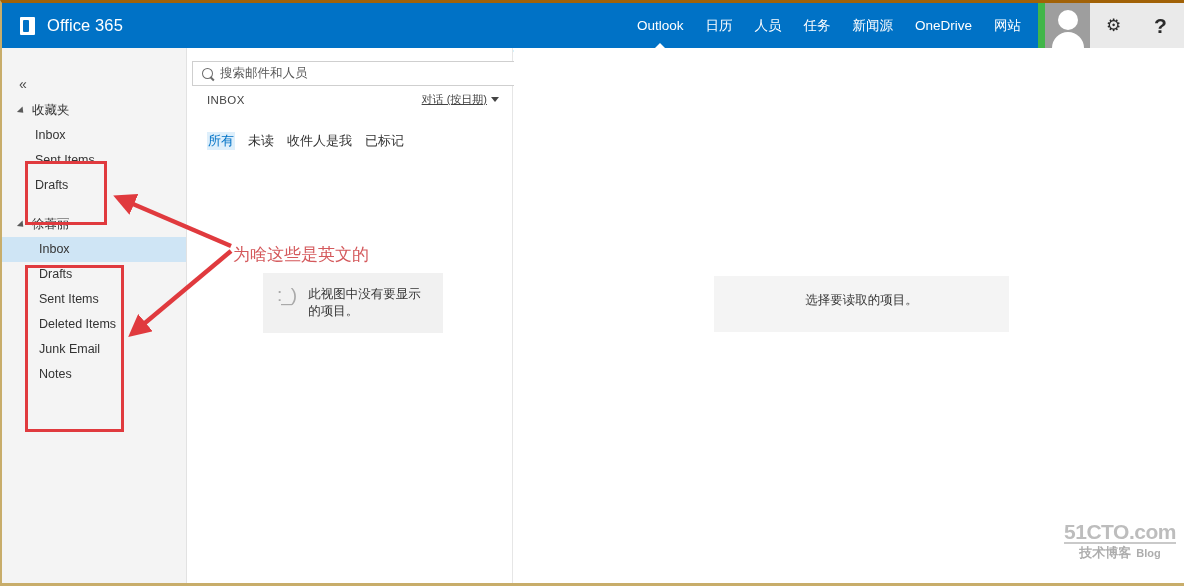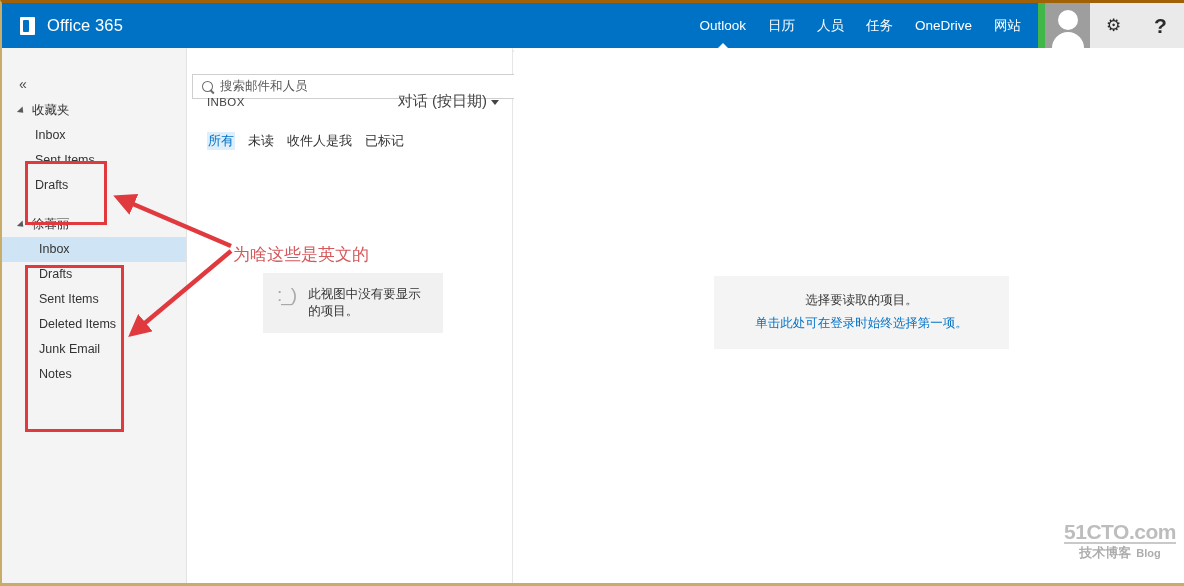--- a/index.html
+++ b/index.html
@@ -228,21 +228,21 @@
     box-sizing: border-box;
   }
   .cyanline {
     position: absolute;
     left: 186px; top: 47px;
     width: 996px; height: 2px;
     background: #d6f3fb;
   }
   .searchbox {
     position: absolute;
-    left: 4px; top: 26px;
+    left: 4px; top: 13px;
     width: 332px; height: 25px;
     border: 1px solid #cfcfcf;
     background: #ffffff;
     display: flex;
     align-items: center;
     box-sizing: border-box;
     cursor: text;
   }
   .searchbox .mag {
     width: 9px; height: 9px;
@@ -273,24 +273,25 @@
     justify-content: space-between;
     padding: 0 14px 0 19px;
     box-sizing: border-box;
   }
   .listhdr .inboxlbl {
     font-size: 11.5px;
     color: #444444;
     letter-spacing: .4px;
   }
   .listhdr .sortbtn {
-    font-size: 15px;
+    font-size: 11px;
     color: #444444;
     cursor: pointer;
     white-space: nowrap;
+    text-decoration: underline;
   }
   .listhdr .sortbtn .dn {
     display: inline-block;
     margin-left: 4px;
     width: 0; height: 0;
     border-left: 4px solid transparent;
     border-right: 4px solid transparent;
     border-top: 5px solid #444444;
     vertical-align: 1px;
   }
@@ -427,20 +428,21 @@
           <span class="inner"></span>
       </span>
       <span class="brand-text">Office 365</span>
     </div>
 
     <div class="navzone">
       <div class="navitem active">Outlook</div>
       <div class="navitem">日历</div>
       <div class="navitem">人员</div>
       <div class="navitem">任务</div>
+      <div class="navitem">新闻源</div>
       <div class="navitem">OneDrive</div>
       <div class="navitem">网站</div>
     </div>
 
     <div class="greenbar"></div>
 
     <div class="avatarbox">
       <span class="head"></span>
         <span class="body"></span>
     </div>
@@ -503,21 +505,20 @@
 
     <div class="emptylist">
       <span class="face">:_)</span>
       <span class="msg">此视图中没有要显示的项目。</span>
     </div>
   </div>
 
   <div class="readpane">
     <div class="readbox">
       <div class="t1">选择要读取的项目。</div>
-      <div class="t2">单击此处可在登录时始终选择第一项。</div>
     </div>
   </div>
 
   <div class="anno">
     <div class="annobox b1"></div>
     <div class="annobox b2"></div>
 
     <svg width="1182" height="580" style="position:absolute;left:0;top:0;">
       <defs>
         <marker id="ah" markerWidth="5" markerHeight="5" refX="3.6" refY="2.5" orient="auto">

